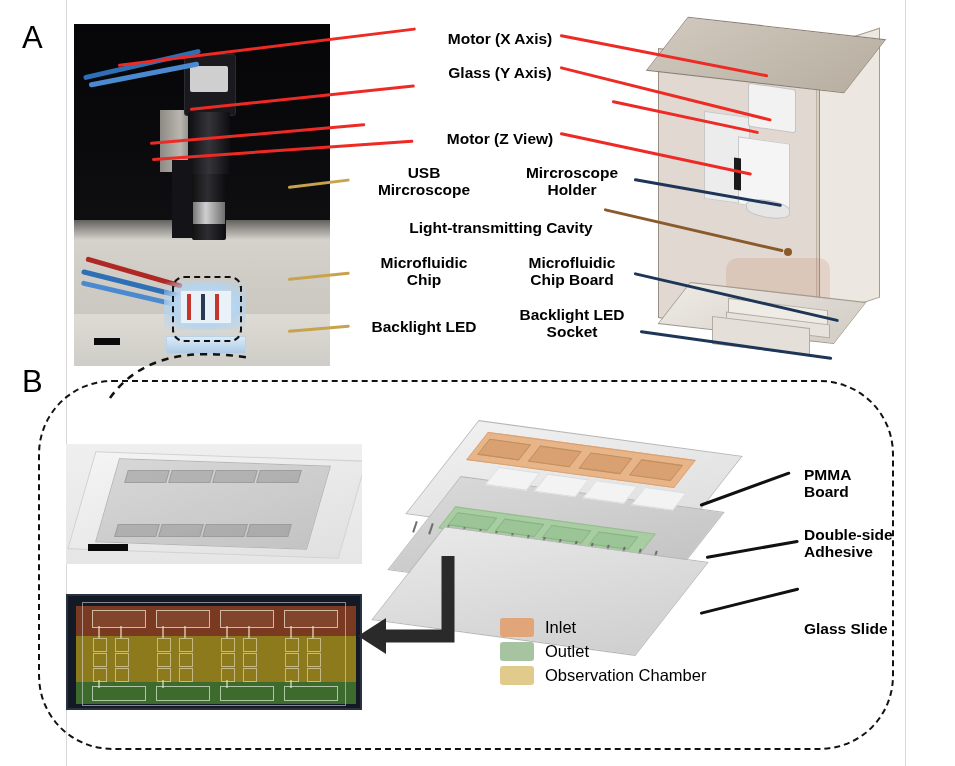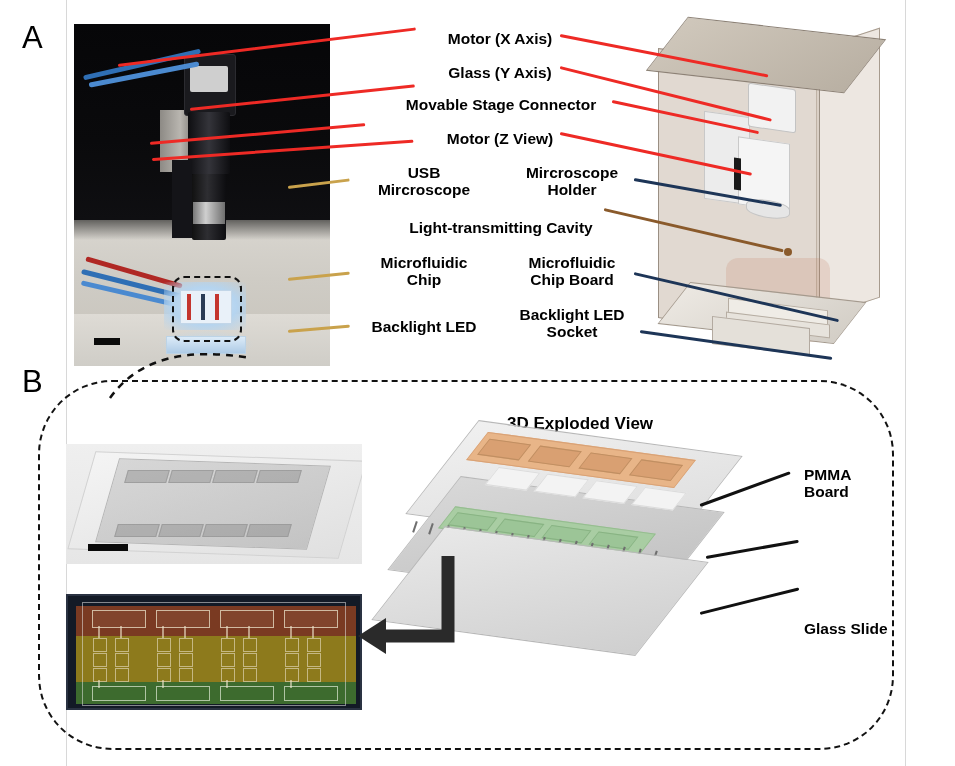--- a/index.html
+++ b/index.html
@@ -360,21 +360,20 @@
 
     <div class="lead brown" style="left:604px;top:208px;width:184px;transform:rotate(13deg);"></div>
     <div class="lead-dot" style="left:784px;top:248px;"></div>
 
     <div class="lead navy" style="left:634px;top:178px;width:150px;transform:rotate(10deg);"></div>
     <div class="lead navy" style="left:634px;top:272px;width:210px;transform:rotate(13deg);"></div>
     <div class="lead navy" style="left:640px;top:330px;width:194px;transform:rotate(8deg);"></div>
 
     <div class="lbl" style="left:420px;top:30px;width:160px;">Motor (X Axis)</div>
     <div class="lbl" style="left:420px;top:64px;width:160px;">Glass (Y Axis)</div>
-    <div class="lbl" style="left:378px;top:96px;width:246px;">Movable Stage Connector</div>
     <div class="lbl" style="left:420px;top:130px;width:160px;">Motor (Z View)</div>
     <div class="lbl" style="left:378px;top:219px;width:246px;">Light-transmitting Cavity</div>
 
     <div class="lbl" style="left:354px;top:164px;width:140px;">
       <div>USB</div>
       <div>Mircroscope</div>
     </div>
     <div class="lbl" style="left:354px;top:254px;width:140px;">
       <div>Microfluidic</div>
       <div>Chip</div>
@@ -400,21 +399,20 @@
   <div id="panel-b">
 
     <div class="panel-letter" id="letter-b" style="top:0px;">B</div>
 
     <div id="panel-b-border"></div>
 
     <svg id="connector" viewBox="0 0 300 60">
       <path d="M10 52 C 40 10, 90 2, 150 12" fill="none" stroke="#111" stroke-width="2.5" stroke-dasharray="7 6"></path>
     </svg>
 
-    <div class="sub-title" style="left:440px;top:48px;width:280px;">3D Exploded View</div>
 
     <div id="chip-photo">
       <div class="glass"></div>
       <div class="pdms"></div>
       <div class="well" style="left:60px;top:26px;"></div>
       <div class="well" style="left:104px;top:26px;"></div>
       <div class="well" style="left:148px;top:26px;"></div>
       <div class="well" style="left:192px;top:26px;"></div>
       <div class="well" style="left:50px;top:80px;"></div>
       <div class="well" style="left:94px;top:80px;"></div>
@@ -522,23 +520,41 @@
     </div>
 
     <div class="lead" style="left:700px;top:138px;width:96px;background:#111;height:3px;transform:rotate(-20deg);"></div>
     <div class="lead" style="left:706px;top:190px;width:94px;background:#111;height:3px;transform:rotate(-10deg);"></div>
     <div class="lead" style="left:700px;top:246px;width:102px;background:#111;height:3px;transform:rotate(-14deg);"></div>
 
     <div class="exp-lbl" style="left:804px;top:100px;">
       <div>PMMA</div>
       <div>Board</div>
     </div>
+    <div class="exp-lbl" style="left:804px;top:160px;">
+      <div>Double-side</div>
+      <div>Adhesive</div>
+    </div>
     <div class="exp-lbl" style="left:804px;top:254px;">
       <div>Glass Slide</div>
     </div>
 
     <svg id="elbow-arrow" viewBox="0 0 120 110">
       <path d="M96 4 L96 84 L30 84" stroke="#2a2a2a" stroke-width="13" fill="none"></path>
       <path d="M34 66 L6 84 L34 102 Z" fill="#2a2a2a"></path>
     </svg>
 
+    <div id="legend">
+      <div class="row">
+        <div class="sw" style="background:#e0a579;"></div>
+        <div class="txt">Inlet</div>
+      </div>
+      <div class="row">
+        <div class="sw" style="background:#a6c4a0;"></div>
+        <div class="txt">Outlet</div>
+      </div>
+      <div class="row">
+        <div class="sw" style="background:#e0cb8c;"></div>
+        <div class="txt">Observation Chamber</div>
+      </div>
+    </div>
   </div>
 </div>
 
 </body></html>

